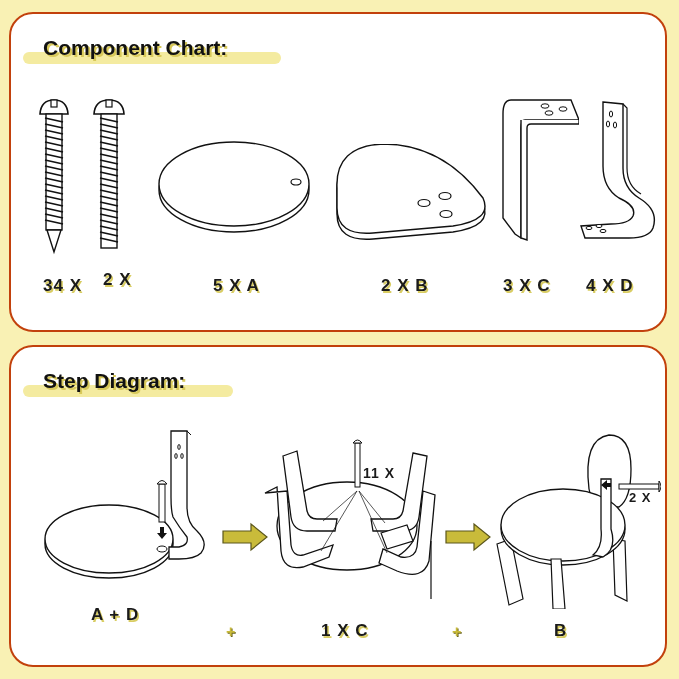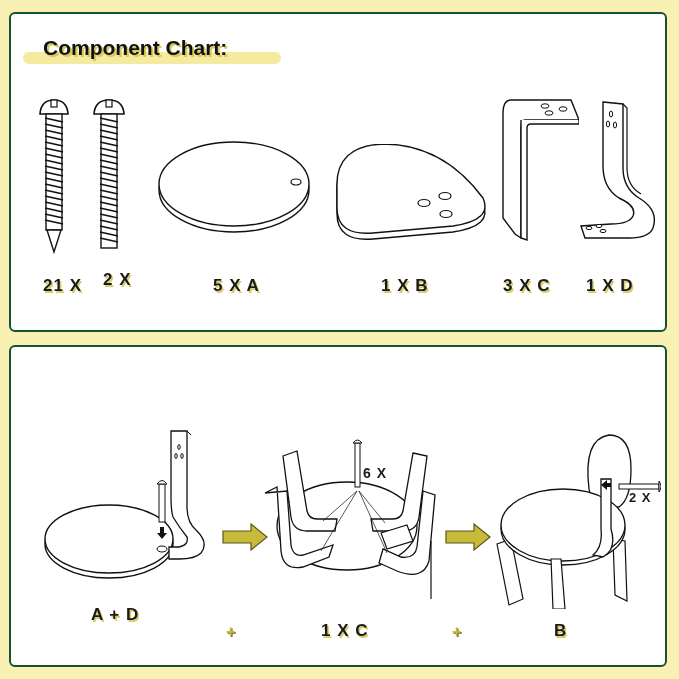--- a/index.html
+++ b/index.html
@@ -1,17 +1,17 @@
 <!DOCTYPE html>
 <html><head>
 <meta charset="utf-8">
 <style>
   html,body{margin:0;padding:0;}
   body{width:679px;height:679px;background:#f9f1b4;position:relative;overflow:hidden;font-family:"Liberation Sans",sans-serif;}
-  .panel{position:absolute;left:9px;width:658px;background:#ffffff;border:2px solid #14532d;border-radius:6px;box-sizing:border-box;}
+  .panel{position:absolute;left:9px;width:658px;background:#ffffff;border:2px solid #c2410c;border-radius:24px;box-sizing:border-box;}
   .p1{top:12px;height:320px;}
   .p2{top:345px;height:322px;}
   .title-wrap{position:absolute;left:12px;top:22px;}
   .title-hl{position:absolute;left:0;top:16px;height:12px;background:#f4eba0;border-radius:6px;}
   .title{position:relative;font-weight:bold;font-size:21px;color:#111;text-shadow:2px 2px 0 #d8c95a;padding-left:20px;white-space:nowrap;}
   .label{position:absolute;font-weight:bold;font-size:17px;color:#1a1a1a;text-shadow:1.5px 1.5px 0 #d9cd63;letter-spacing:1px;white-space:nowrap;}
   svg{position:absolute;}
   .plus{position:absolute;font-weight:bold;font-size:16px;color:#c9bb3a;text-shadow:1px 1px 0 #6d6620;}
 </style>
 </head>
@@ -105,29 +105,33 @@
     <path d="M24 4 L44 6 L44 70 Q44 90 60 100 Q80 112 74 130 Q70 140 50 140 L6 140 L2 128 L32 126 Q50 126 54 118 Q58 108 40 100 Q24 90 24 68 Z" fill="#fff" stroke="#111" stroke-width="1.4"></path>
     <path d="M44 6 L48 10 L48 70 Q48 88 62 96" fill="none" stroke="#111" stroke-width="1.2"></path>
     <ellipse cx="32" cy="16" rx="1.6" ry="3" fill="#fff" stroke="#111"></ellipse>
     <ellipse cx="29" cy="26" rx="1.6" ry="3" fill="#fff" stroke="#111"></ellipse>
     <ellipse cx="36" cy="27" rx="1.6" ry="3" fill="#fff" stroke="#111"></ellipse>
     <ellipse cx="10" cy="130" rx="3" ry="1.6" fill="#fff" stroke="#111"></ellipse>
     <ellipse cx="20" cy="128" rx="3" ry="1.6" fill="#fff" stroke="#111"></ellipse>
     <ellipse cx="24" cy="133" rx="3" ry="1.6" fill="#fff" stroke="#111"></ellipse>
   </svg>
 
-  <div class="label" style="left:32px;top:262px">21 X</div>
+  <div class="label" style="left:32px;top:262px">34 X</div>
   <div class="label" style="left:92px;top:256px">2 X</div>
   <div class="label" style="left:202px;top:262px">5 X A</div>
-  <div class="label" style="left:370px;top:262px">1 X B</div>
+  <div class="label" style="left:370px;top:262px">2 X B</div>
   <div class="label" style="left:492px;top:262px">3 X C</div>
-  <div class="label" style="left:575px;top:262px">1 X D</div>
+  <div class="label" style="left:575px;top:262px">4 X D</div>
 </div>
 
 <div class="panel p2">
+  <div class="title-wrap" style="top:22px">
+    <div class="title-hl" style="width:210px"></div>
+    <div class="title">Step Diagram:</div>
+  </div>
 
   <svg style="left:28px;top:80px" width="180" height="160" viewBox="0 0 180 160">
     <ellipse cx="70" cy="117" rx="64" ry="34" fill="#fff" stroke="#111" stroke-width="1.4"></ellipse>
     <ellipse cx="70" cy="112" rx="64" ry="34" fill="#fff" stroke="#111" stroke-width="1.4"></ellipse>
     <path d="M132 4 L148 4 L148 80 Q148 96 158 104 Q170 116 162 126 Q156 132 140 132 L130 132 L130 120 L140 120 Q150 118 148 110 Q140 100 134 90 Q132 84 132 70 Z" fill="#fff" stroke="#111" stroke-width="1.3"></path>
     <line x1="148" y1="4" x2="152" y2="8" stroke="#111"></line>
     <ellipse cx="140" cy="20" rx="1.2" ry="2.5" fill="#fff" stroke="#111"></ellipse>
     <ellipse cx="137" cy="29" rx="1.2" ry="2.5" fill="#fff" stroke="#111"></ellipse>
     <ellipse cx="143" cy="29" rx="1.2" ry="2.5" fill="#fff" stroke="#111"></ellipse>
     <rect x="120" y="57" width="6" height="38" fill="#fff" stroke="#111" stroke-width="1"></rect>
@@ -150,21 +154,21 @@
     <path d="M118 102 L144 94 L150 110 L124 118 Z" fill="#fff" stroke="#111" stroke-width="1.2"></path>
     <g stroke="#111" stroke-width="0.7" fill="none">
       <line x1="94" y1="60" x2="60" y2="90"></line>
         <line x1="96" y1="60" x2="122" y2="92"></line>
       <line x1="94" y1="60" x2="58" y2="120"></line>
         <line x1="96" y1="60" x2="124" y2="122"></line>
     </g>
     <rect x="92" y="12" width="5" height="44" fill="#fff" stroke="#111"></rect>
     <path d="M90 12 Q94.5 6 99 12 Z" fill="#fff" stroke="#111"></path>
   </svg>
-  <div class="label" style="left:352px;top:118px;font-size:14px;text-shadow:none">6 X</div>
+  <div class="label" style="left:352px;top:118px;font-size:14px;text-shadow:none">11 X</div>
 
   <svg style="left:433px;top:175px" width="50" height="30" viewBox="0 0 50 30">
     <path d="M2 9 L30 9 L30 2 L46 15 L30 28 L30 21 L2 21 Z" fill="#c9bb3a" stroke="#5b561c" stroke-width="1.2"></path>
   </svg>
 
   <svg style="left:480px;top:82px" width="170" height="180" viewBox="0 0 170 180">
     <path d="M98 60 Q92 10 118 6 Q140 6 140 40 Q140 70 128 78 L112 78 Q100 74 98 60 Z" fill="#fff" stroke="#111" stroke-width="1.3"></path>
     <path d="M6 115 L20 110 L32 170 L18 176 Z" fill="#fff" stroke="#111" stroke-width="1.2"></path>
     <path d="M122 110 L134 112 L136 172 L124 166 Z" fill="#fff" stroke="#111" stroke-width="1.2"></path>
     <ellipse cx="72" cy="100" rx="62" ry="36" fill="#fff" stroke="#111" stroke-width="1.3"></ellipse>

